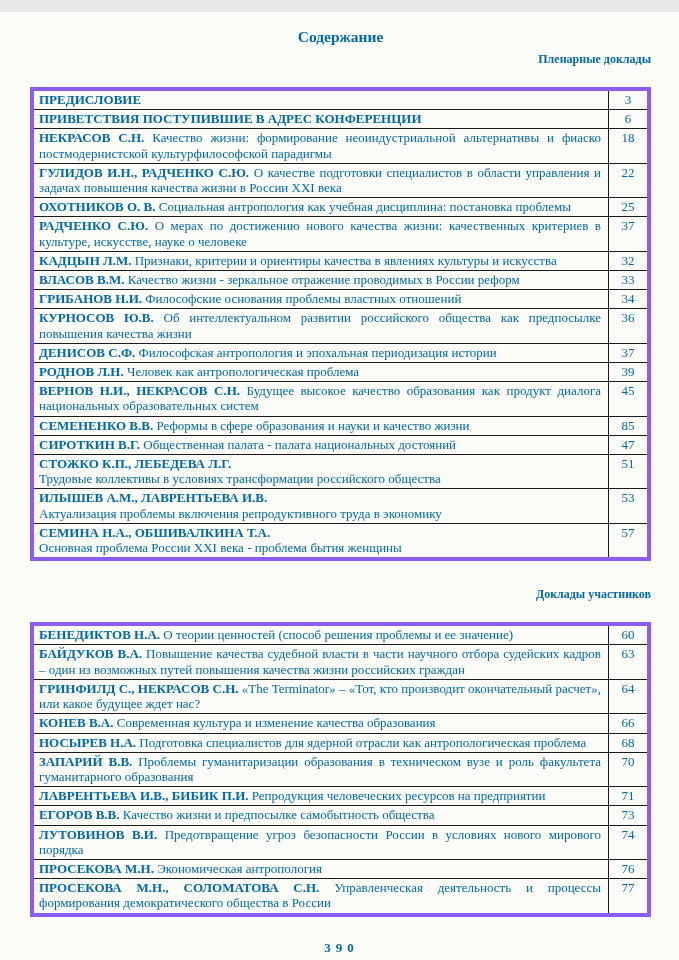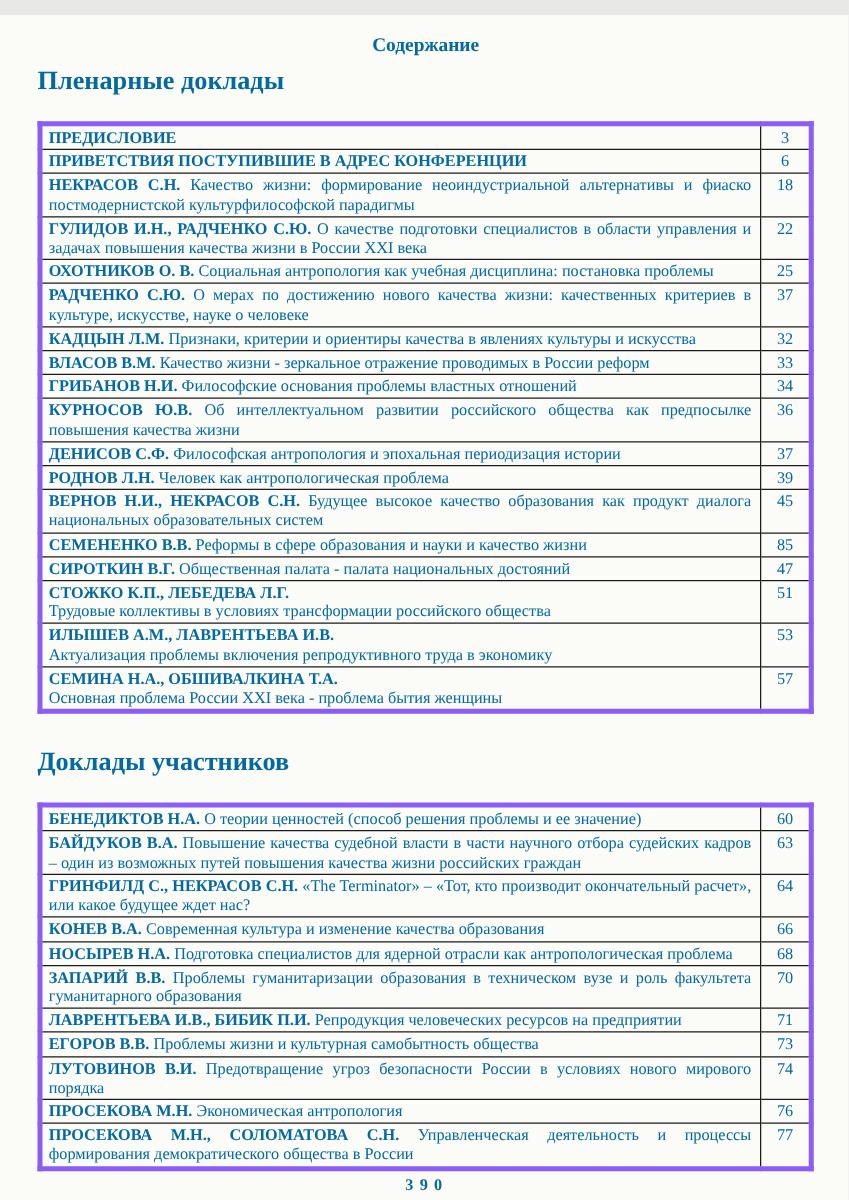--- a/index.html
+++ b/index.html
@@ -6,21 +6,21 @@
   .page {
     width:679px; height:960px; margin:12px auto; position:relative;
     background:#fbfbf8; box-sizing:border-box; padding:14px 28px 0 30px;
     font-family:"Liberation Serif", serif; color:#0369a1;
     overflow:hidden;
   }
   .doc-title {
     text-align:center; font-size:15.5px; font-weight:700; margin:2px 0 6px;
   }
   .section-heading {
-    text-align:left; font-size:21px; font-weight:700; margin:26px 0 20px;
+    text-align:right; font-size:12px; font-weight:700; margin:26px 0 20px;
   }
   .toc-section:first-child .section-heading { margin-top:4px; }
   table.toc {
     width:100%; border-collapse:collapse; table-layout:fixed;
   }
   table.toc { border:4px solid #8b5cf6; }
   .toc td { border:1.5px solid #1b1b1b; vertical-align:top; }
   .toc td.entry {
     padding:1px 7px 2px 5px; font-size:13px; line-height:15.2px;
     text-align:justify;
@@ -171,21 +171,21 @@
     <td class="entry"><span class="authors">ЗАПАРИЙ В.В.</span><span class="title-text"> Проблемы гуманитаризации образования в техническом вузе и роль факультета гуманитарного образования</span></td>
     <td class="pagenum">70</td>
   </tr>
 
   <tr>
     <td class="entry"><span class="authors">ЛАВРЕНТЬЕВА И.В., БИБИК П.И.</span><span class="title-text"> Репродукция человеческих ресурсов на предприятии</span></td>
     <td class="pagenum">71</td>
   </tr>
 
   <tr>
-    <td class="entry"><span class="authors">ЕГОРОВ В.В.</span><span class="title-text"> Проблемы жизни и культурная самобытность общества</span></td>
+    <td class="entry"><span class="authors">ЕГОРОВ В.В.</span><span class="title-text"> Качество жизни и предпосылке самобытность общества</span></td>
     <td class="pagenum">73</td>
   </tr>
 
   <tr>
     <td class="entry"><span class="authors">ЛУТОВИНОВ В.И.</span><span class="title-text"> Предотвращение угроз безопасности России в условиях нового мирового порядка</span></td>
     <td class="pagenum">74</td>
   </tr>
 
   <tr>
     <td class="entry"><span class="authors">ПРОСЕКОВА М.Н.</span><span class="title-text"> Экономическая антропология</span></td>

